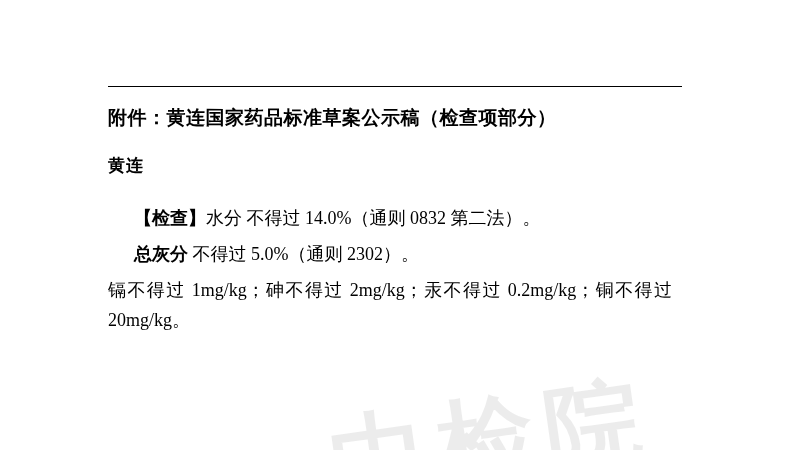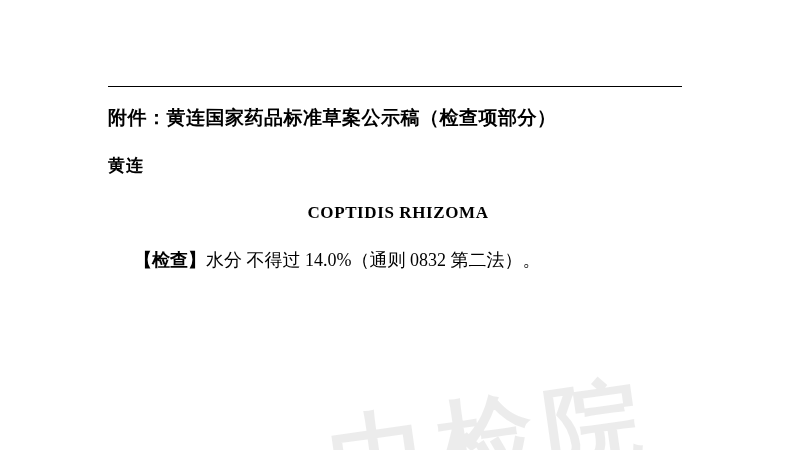--- a/index.html
+++ b/index.html
@@ -105,26 +105,29 @@
 
   <div class="rule"></div>
 
   <div class="content">
 
     <h1 class="doc-title">附件：黄连国家药品标准草案公示稿（检查项部分）</h1>
 
     <div class="herb-name-cn">黄连</div>
 
 
-    <div class="herb-name-latin">COPTIDIS RHIZOMA</div>
 
     <p class="para indent">
       <span class="lead">【检查】</span><span>水分  不得过  14.0%（通则  0832 第二法）。</span>
     </p>
 
+    <p class="para indent">
+      <span class="lead">总灰分</span><span>  不得过  5.0%（通则  2302）。</span>
+    </p>
 
 
+    <p class="para">镉不得过 1mg/kg；砷不得过 2mg/kg；汞不得过 0.2mg/kg；铜不得过 20mg/kg。</p>
 
   </div>
 
   <div class="watermark">中检院</div>
 
 </div>
 
 </body></html>

